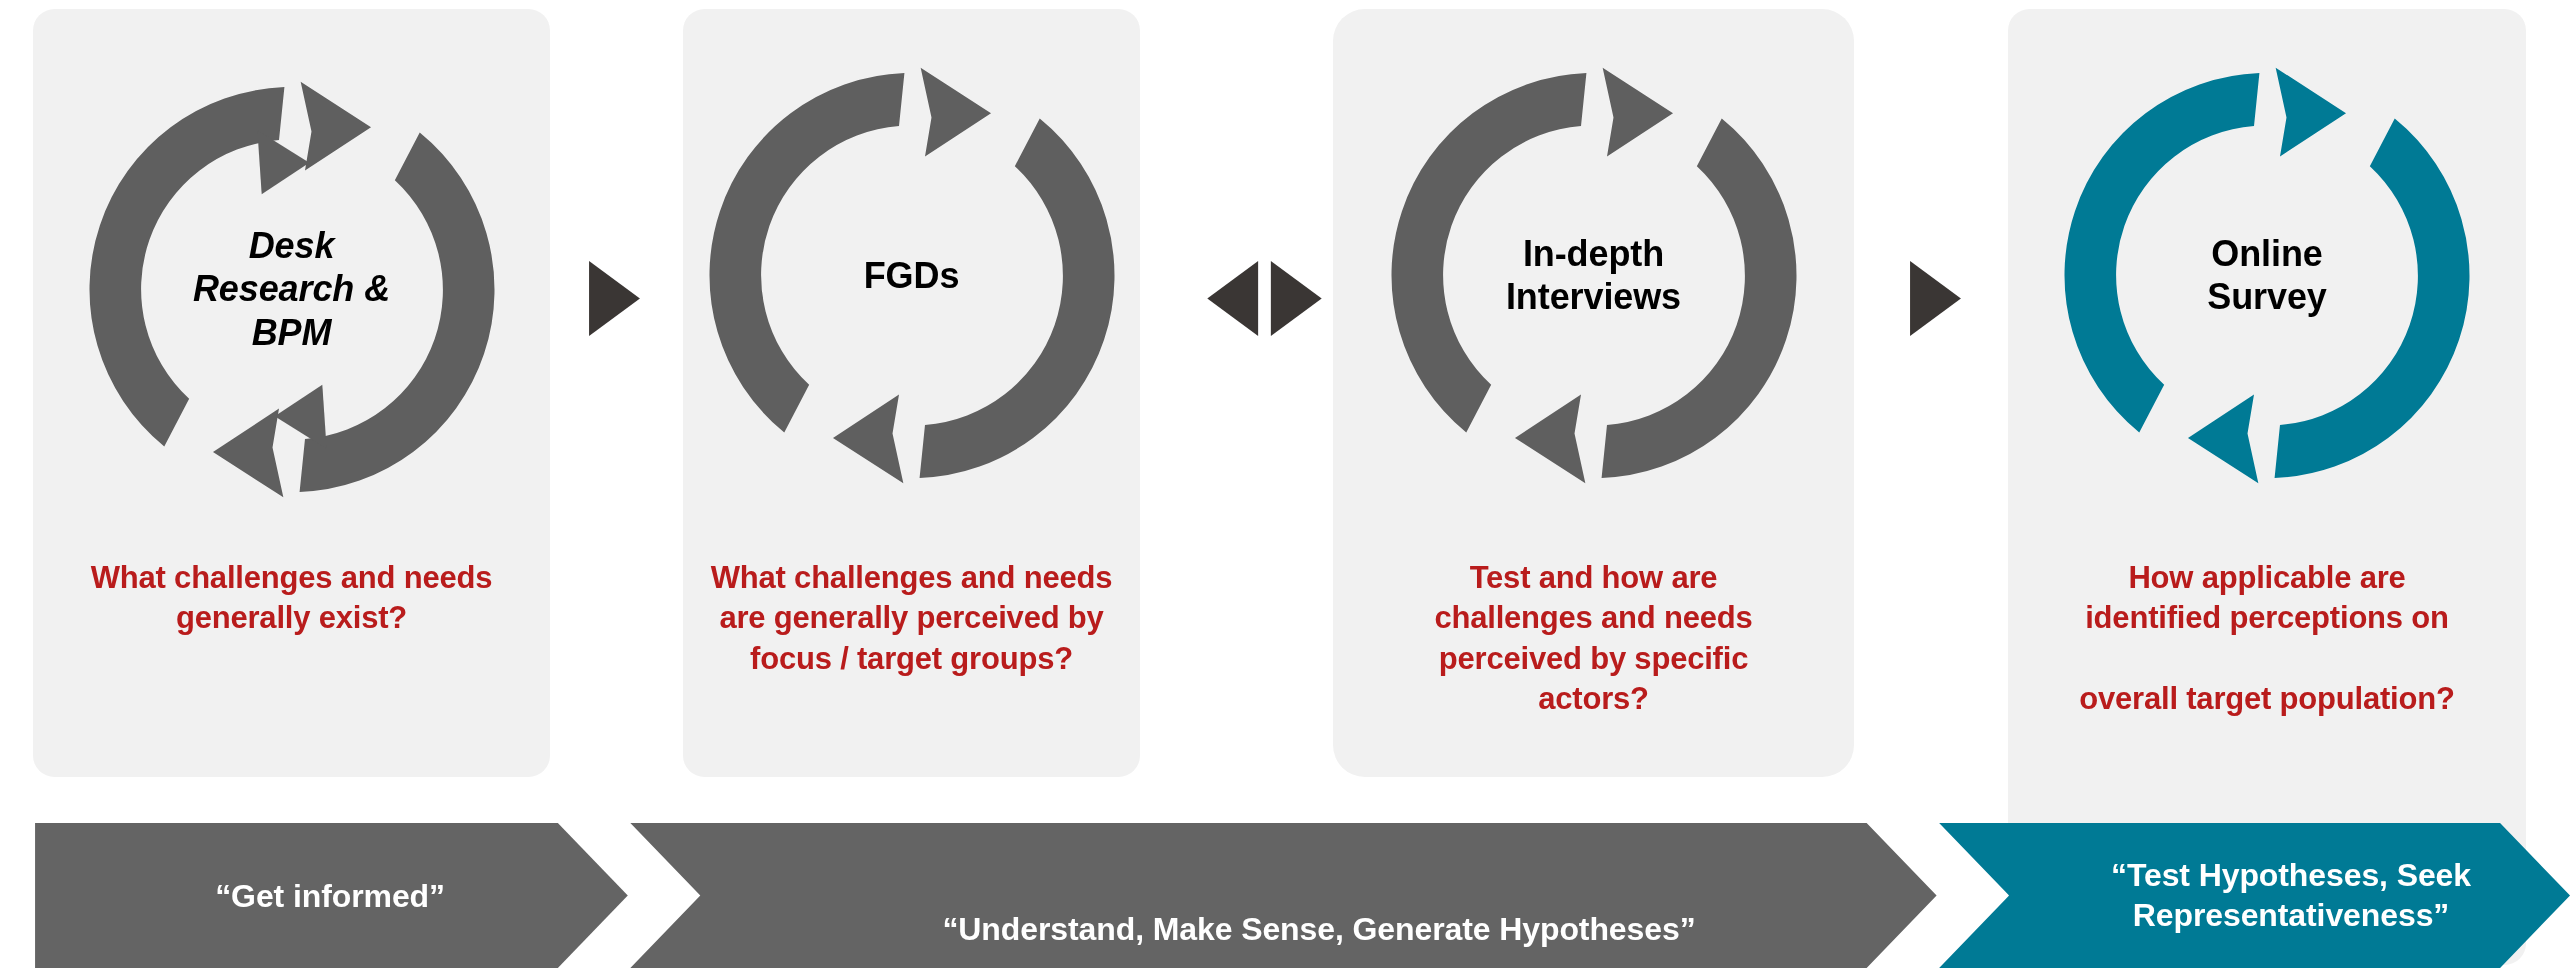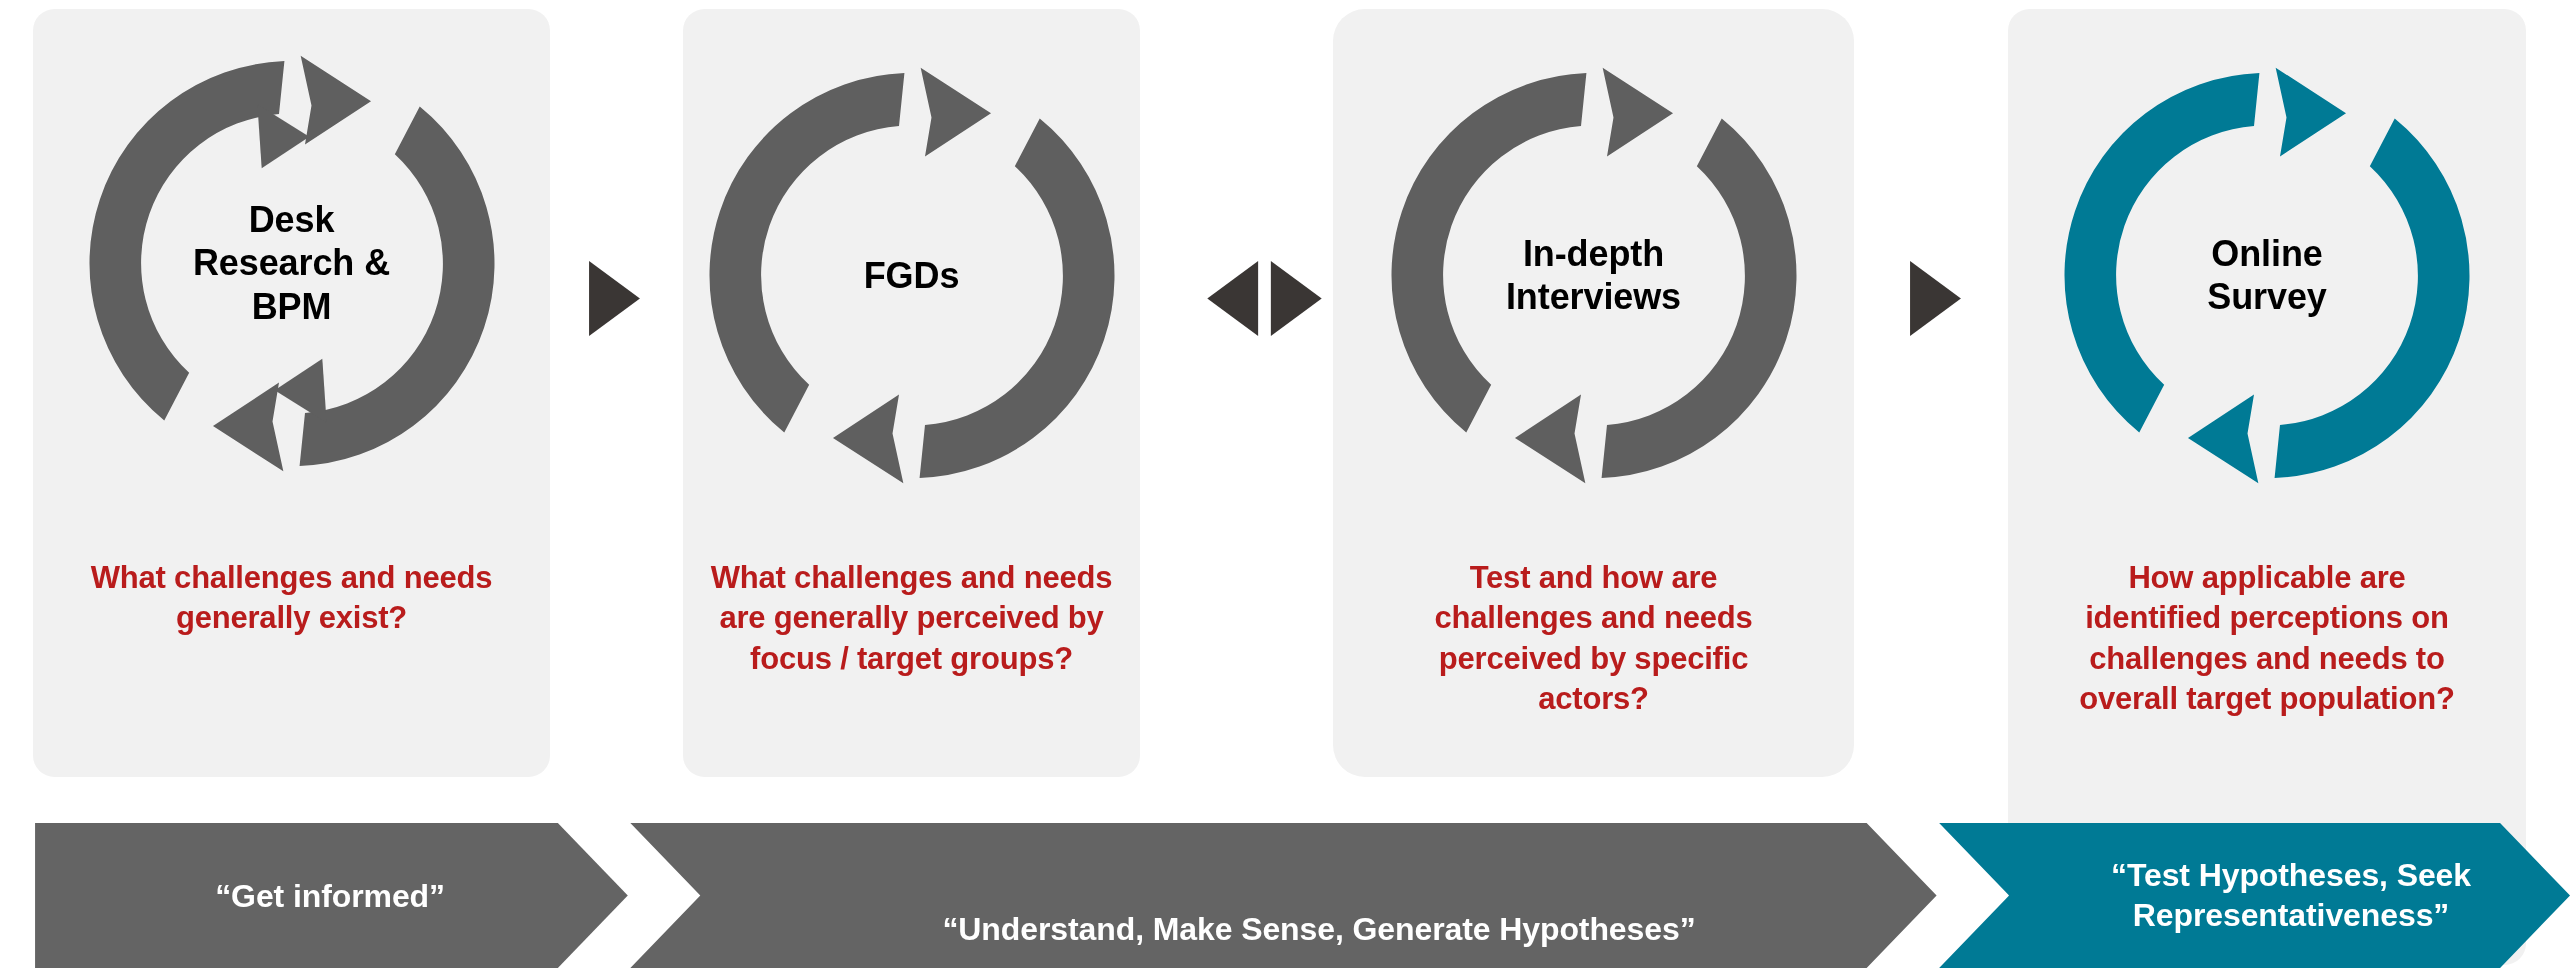--- a/index.html
+++ b/index.html
@@ -64,21 +64,21 @@
     transform:translateY(-50%);
     letter-spacing:-0.1px;
   }
 </style>
 </head>
 <body>
 
 <div class="stage">
 
   <div class="card" style="left:33px;top:9px;width:517px;height:768px;">
-    <div class="cycle-wrap" style="top:38px;width:433px;height:433px;">
+    <div class="cycle-wrap" style="top:64px;width:433px;height:433px;font-style:italic;">
       <svg width="433" height="433" viewBox="0 0 200 200" aria-hidden="true">
         <g fill="#5f5f5f">
 
           <path d="M 96.5 6.5
                    A 93.5 93.5 0 0 0 41.0 172.5
                    L 52.5 150.5
                    A 69 69 0 0 1 94.0 31.0
                    Z"></path>
           <path d="M 84.0 26.5 L 108.0 41.5 L 86.0 56.0 Z"></path>
 
@@ -203,21 +203,21 @@
         </g>
       </svg>
       <div class="cycle-label">
         <span>Online</span><br>
         <span>Survey</span>
       </div>
     </div>
     <div class="card-caption" style="top:549px;">
       <span>How applicable are</span><br>
       <span>identified perceptions on</span><br>
-      <span>challenges and needs to</span><br>
+      <br>
       <span>overall target population?</span>
     </div>
   </div>
 
   <div class="banner">
     <svg width="2576" height="145" viewBox="0 0 4046 228" aria-hidden="true">
 
       <polygon points="34,0 856,0 966,114 856,228 34,228" fill="#646464"></polygon>
 
       <polygon points="970,0 2914,0 3024,114 2914,228 970,228 1080,114" fill="#646464"></polygon>

